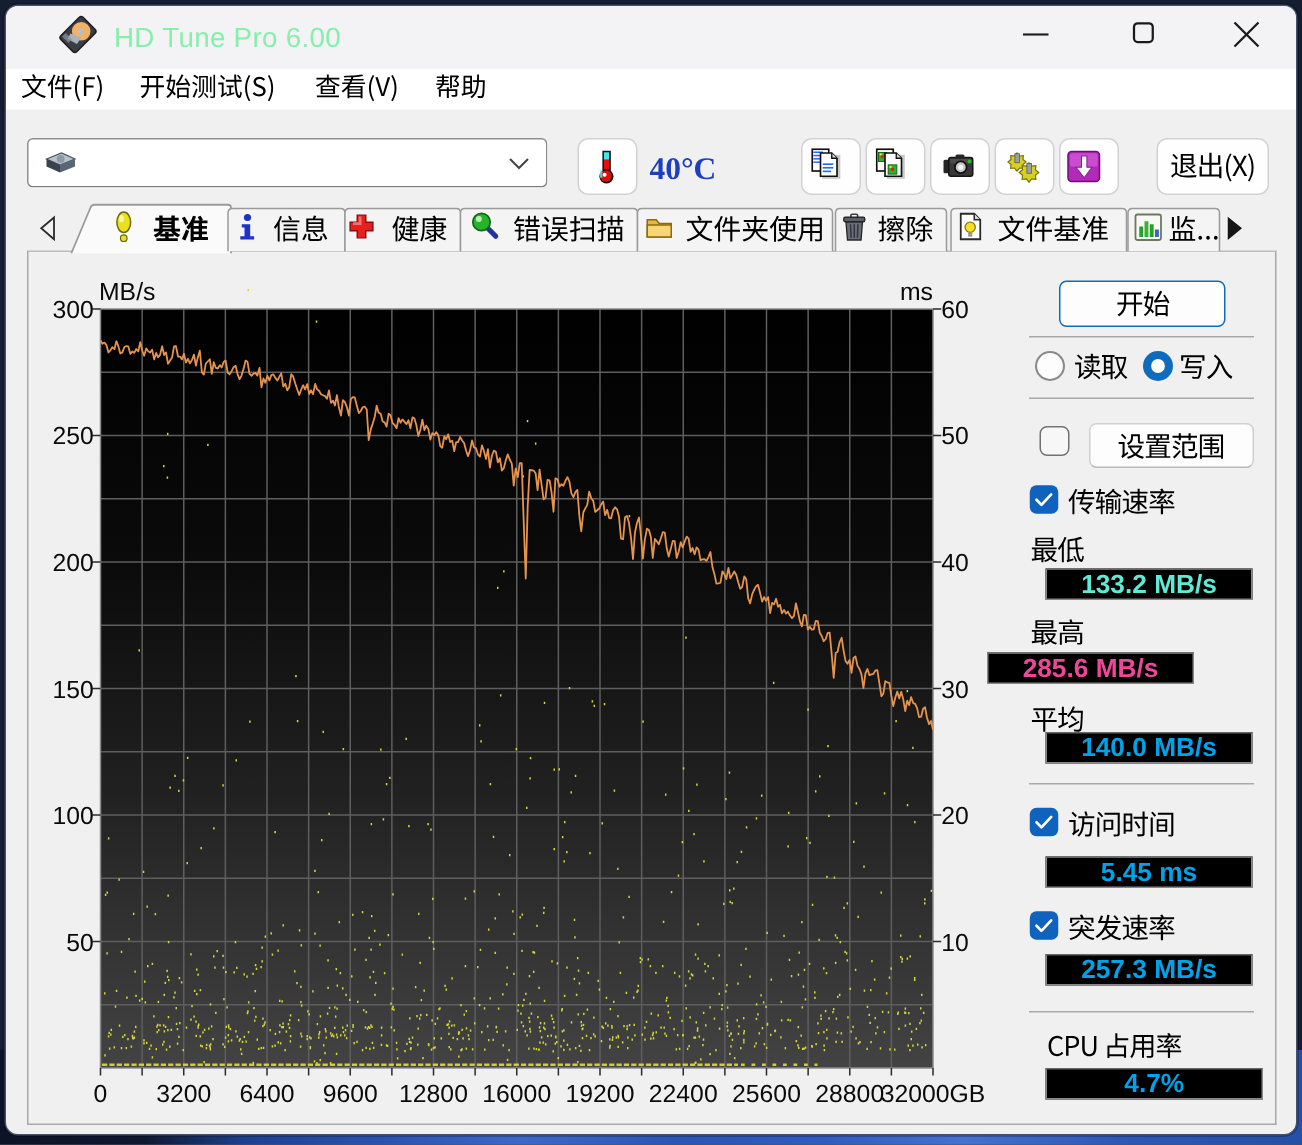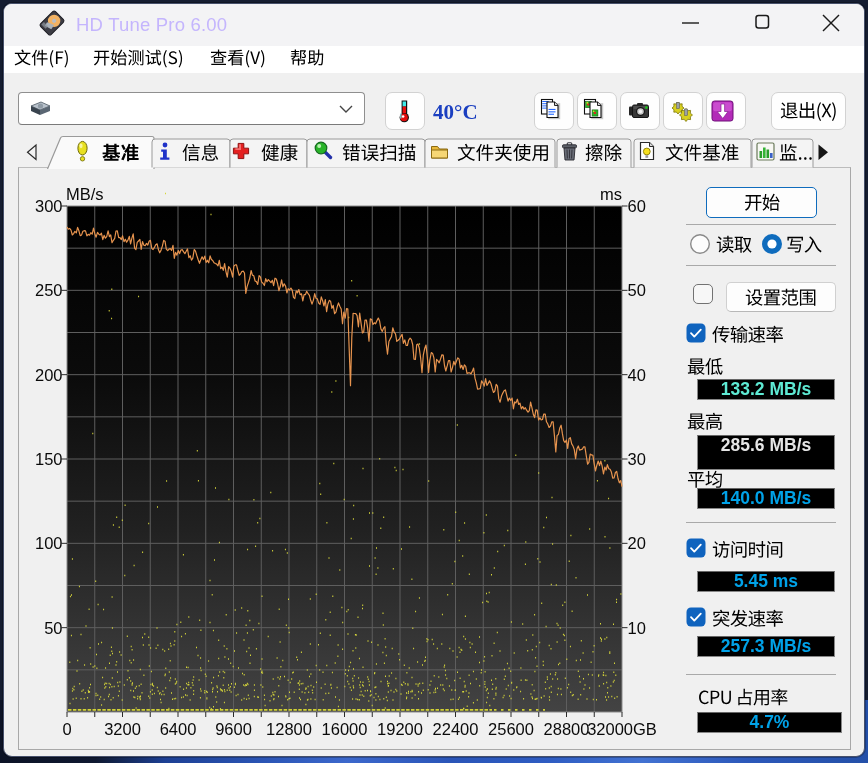--- a/index.html
+++ b/index.html
@@ -10,21 +10,21 @@
 <div class="abs" style="left:4px;top:46px;width:860px;height:27px;background:#ffffff"></div>
 <svg class="abs" style="left:38px;top:9px" width="28" height="28" viewBox="0 0 28 28">
 <g transform="rotate(45 14 14)">
 <rect x="6.5" y="3.5" width="15" height="21" rx="2" fill="#3c3c44" stroke="#1c1c22" stroke-width="1"></rect>
 <circle cx="14" cy="11" r="6.2" fill="#f2b263"></circle>
 <circle cx="14" cy="11" r="2.1" fill="#b9bdc4"></circle>
 <path d="M10 17 L17 14 L18 19 L11 21 Z" fill="#aab2ba"></path>
 <rect x="7.5" y="19" width="6" height="3.5" fill="#8f969e" opacity="0.7"></rect>
 </g>
   </svg>
-<div class="abs" style="left:76px;top:13.5px;font-size:18.5px;color:#c4b5fd;letter-spacing:0.2px">HD Tune Pro 6.00</div>
+<div class="abs" style="left:76px;top:13.5px;font-size:18.5px;color:#86efac;letter-spacing:0.2px">HD Tune Pro 6.00</div>
 <svg class="abs" style="left:670px;top:8px" width="180" height="30" viewBox="0 0 180 30">
 <line x1="12" y1="15" x2="29" y2="15" stroke="#1a1a1a" stroke-width="1.4"></line>
 <rect x="86" y="7.5" width="12.5" height="12.5" rx="2.5" fill="none" stroke="#1a1a1a" stroke-width="1.5"></rect>
 <line x1="153" y1="7" x2="169" y2="23" stroke="#1a1a1a" stroke-width="1.5"></line>
 <line x1="169" y1="7" x2="153" y2="23" stroke="#1a1a1a" stroke-width="1.5"></line>
 </svg>
 <svg style="position:absolute;left:14.0px;top:46.4px;overflow:visible" width="56" height="23">
     <path transform="translate(0,18.06) scale(0.017200,-0.017200)" d="M423 823C453 774 485 707 497 666L580 693C566 734 531 799 501 847ZM50 664V590H206C265 438 344 307 447 200C337 108 202 40 36 -7C51 -25 75 -60 83 -78C250 -24 389 48 502 146C615 46 751 -28 915 -73C928 -52 950 -20 967 -4C807 36 671 107 560 201C661 304 738 432 796 590H954V664ZM504 253C410 348 336 462 284 590H711C661 455 592 344 504 253Z M1317 341V268H1604V-80H1679V268H1953V341H1679V562H1909V635H1679V828H1604V635H1470C1483 680 1494 728 1504 775L1432 790C1409 659 1367 530 1309 447C1327 438 1359 420 1373 409C1400 451 1425 504 1446 562H1604V341ZM1268 836C1214 685 1126 535 1032 437C1045 420 1067 381 1075 363C1107 397 1137 437 1167 480V-78H1239V597C1277 667 1311 741 1339 815Z M2239 -196 2295 -171C2209 -29 2168 141 2168 311C2168 480 2209 649 2295 792L2239 818C2147 668 2092 507 2092 311C2092 114 2147 -47 2239 -196Z M2439 0H2531V329H2811V407H2531V655H2861V733H2439Z M2989 -196C3081 -47 3136 114 3136 311C3136 507 3081 668 2989 818L2932 792C3018 649 3061 480 3061 311C3061 141 3018 -29 2932 -171Z" fill="#000000"></path>
   </svg>
 <svg style="position:absolute;left:92.5px;top:46.4px;overflow:visible" width="91" height="23">
@@ -387,16 +387,16 @@
 <rect x="0.5" y="0.5" width="19" height="19" rx="4.5" fill="#0f63be"></rect>
 <path d="M5 10.2 L8.3 13.6 L14.8 6.6" fill="none" stroke="#ffffff" stroke-width="1.8" stroke-linecap="round" stroke-linejoin="round"></path>
 </svg>
 <svg style="position:absolute;left:712.0px;top:605.7px;overflow:visible" width="71" height="25">
     <path transform="translate(0,19.32) scale(0.018400,-0.018400)" d="M370 637C299 566 197 503 108 466L156 410C251 453 354 527 431 605ZM570 584C659 536 771 464 826 416L874 470C816 517 702 585 616 631ZM588 433C631 399 682 352 706 320H520C531 367 537 417 542 469H465C460 417 454 367 443 320H56V250H422C375 130 278 37 55 -13C70 -28 89 -59 96 -77C338 -19 444 90 496 231C572 64 706 -35 913 -77C923 -56 943 -26 959 -9C761 21 627 109 559 250H945V320H709L764 353C739 385 687 431 643 463ZM77 736V544H153V668H844V550H921V736H565C550 770 528 814 508 847L429 829C446 801 462 767 475 736Z M1641 790C1684 744 1741 680 1769 642L1828 683C1800 719 1742 781 1699 826ZM1112 523C1122 534 1156 540 1219 540H1359C1293 332 1182 168 998 57C1017 44 1044 15 1054 -1C1184 79 1279 181 1349 305C1389 230 1439 165 1499 110C1413 49 1312 7 1208 -18C1222 -34 1240 -62 1248 -82C1360 -51 1466 -5 1557 61C1648 -6 1757 -54 1885 -83C1896 -62 1916 -32 1932 -16C1810 7 1704 50 1616 108C1703 185 1771 285 1812 413L1761 437L1747 433H1409C1422 467 1435 503 1445 540H1898L1899 612H1465C1481 681 1494 753 1505 830L1421 844C1411 762 1397 685 1379 612H1197C1225 665 1253 732 1271 797L1191 812C1174 735 1135 654 1124 634C1112 612 1101 597 1087 594C1096 576 1108 539 1112 523ZM1556 154C1488 212 1434 281 1395 361H1710C1674 279 1620 211 1556 154Z M2004 760C2060 708 2128 634 2159 587L2219 632C2186 679 2117 750 2061 799ZM2202 483H1984V413H2130V100C2084 84 2031 42 1978 -9L2025 -72C2078 -10 2130 43 2167 43C2190 43 2221 14 2263 -11C2333 -50 2418 -61 2536 -61C2631 -61 2805 -55 2877 -50C2878 -29 2890 5 2898 24C2801 14 2653 7 2538 7C2430 7 2344 13 2280 50C2245 69 2222 87 2202 97ZM2364 528H2523V400H2364ZM2596 528H2763V400H2596ZM2523 839V736H2254V671H2523V588H2294V340H2490C2432 255 2334 174 2242 135C2258 121 2280 96 2291 78C2373 121 2461 198 2523 283V49H2596V281C2680 220 2769 147 2816 95L2864 145C2811 201 2709 279 2620 340H2835V588H2596V671H2881V736H2596V839Z M3733 643C3698 603 3636 548 3591 515L3646 478C3692 510 3750 558 3796 605ZM2960 337 2998 277C3064 309 3146 353 3223 394L3208 451C3117 407 3022 363 2960 337ZM2989 599C3043 565 3109 515 3140 481L3194 527C3160 561 3094 609 3040 640ZM3581 408C3650 366 3736 306 3778 266L3834 311C3790 351 3701 410 3634 448ZM2955 202V132H3364V-80H3444V132H3854V202H3444V284H3364V202ZM3339 828C3354 805 3372 776 3385 750H2975V681H3342C3312 633 3278 592 3265 579C3250 561 3235 550 3221 547C3228 530 3238 498 3242 483C3257 489 3279 494 3394 503C3346 454 3303 415 3283 399C3249 371 3223 352 3201 349C3209 330 3219 297 3222 284C3243 293 3278 298 3540 324C3552 304 3562 286 3568 270L3628 297C3607 343 3556 415 3511 466L3455 443C3472 424 3489 401 3504 379L3327 364C3415 434 3503 522 3583 615L3522 650C3501 622 3477 594 3454 567L3325 560C3358 595 3391 637 3420 681H3845V750H3473C3459 779 3435 818 3412 847Z" fill="#000000"></path>
   </svg>
 <svg style="position:absolute;left:698.0px;top:685.1px;overflow:visible" width="90" height="24">
     <path transform="translate(0,18.90) scale(0.018000,-0.018000)" d="M377 -13C472 -13 544 25 602 92L551 151C504 99 451 68 381 68C241 68 153 184 153 369C153 552 246 665 384 665C447 665 495 637 534 596L584 656C542 703 472 746 383 746C197 746 58 603 58 366C58 128 194 -13 377 -13Z M706 0H798V292H919C1080 292 1189 363 1189 518C1189 678 1079 733 915 733H706ZM798 367V658H903C1032 658 1097 625 1097 518C1097 413 1036 367 907 367Z M1566 -13C1715 -13 1829 67 1829 302V733H1740V300C1740 124 1663 68 1566 68C1470 68 1395 124 1395 300V733H1303V302C1303 67 1416 -13 1566 -13Z M2239 382V-79H2312V-16H2852V-74H2928V382H2606V582H3010V652H2606V840H2530V382ZM2312 55V311H2852V55Z M3204 770V407C3204 266 3194 89 3083 -36C3100 -45 3130 -70 3141 -85C3218 0 3252 115 3267 227H3518V-71H3594V227H3864V22C3864 4 3857 -2 3837 -3C3818 -4 3750 -5 3680 -2C3690 -22 3702 -55 3706 -74C3800 -75 3858 -74 3892 -62C3926 -50 3938 -27 3938 22V770ZM3278 698H3518V537H3278ZM3864 698V537H3594V698ZM3278 466H3518V298H3274C3277 336 3278 373 3278 407ZM3864 466V298H3594V466Z M4847 643C4812 603 4750 548 4705 515L4760 478C4806 510 4864 558 4910 605ZM4074 337 4112 277C4178 309 4260 353 4337 394L4322 451C4231 407 4136 363 4074 337ZM4103 599C4157 565 4223 515 4254 481L4308 527C4274 561 4208 609 4154 640ZM4695 408C4764 366 4850 306 4892 266L4948 311C4904 351 4815 410 4748 448ZM4069 202V132H4478V-80H4558V132H4968V202H4558V284H4478V202ZM4453 828C4468 805 4486 776 4499 750H4089V681H4456C4426 633 4392 592 4379 579C4364 561 4349 550 4335 547C4342 530 4352 498 4356 483C4371 489 4393 494 4508 503C4460 454 4417 415 4397 399C4363 371 4337 352 4315 349C4323 330 4333 297 4336 284C4357 293 4392 298 4654 324C4666 304 4676 286 4682 270L4742 297C4721 343 4670 415 4625 466L4569 443C4586 424 4603 401 4618 379L4441 364C4529 434 4617 522 4697 615L4636 650C4615 622 4591 594 4568 567L4439 560C4472 595 4505 637 4534 681H4959V750H4587C4573 779 4549 818 4526 847Z" fill="#000000"></path>
   </svg>
 <div class="abs" style="left:697px;top:379px;width:138px;height:21px;background:#000;border:1px solid #888;border-top-color:#666;line-height:19px;text-align:center;font-size:17.5px;font-weight:bold;color:#5eead4">133.2 MB/s</div>
-<div class="abs" style="left:697px;top:435px;width:138px;height:35px;background:#000;border:1px solid #888;border-top-color:#666;line-height:19px;text-align:center;font-size:17.5px;font-weight:bold;color:#e5e5e5">285.6 MB/s</div>
+<div class="abs" style="left:658px;top:435px;width:138px;height:21px;background:#000;border:1px solid #888;border-top-color:#666;line-height:19px;text-align:center;font-size:17.5px;font-weight:bold;color:#ec4899">285.6 MB/s</div>
 <div class="abs" style="left:697px;top:488px;width:138px;height:21px;background:#000;border:1px solid #888;border-top-color:#666;line-height:19px;text-align:center;font-size:17.5px;font-weight:bold;color:#00a2e8">140.0 MB/s</div>
 <div class="abs" style="left:697px;top:571px;width:138px;height:21px;background:#000000;border:1px solid #888;border-top-color:#666;line-height:19px;text-align:center;font-size:17.5px;font-weight:bold;color:#00a2e8">5.45 ms</div>
 <div class="abs" style="left:697px;top:636px;width:138px;height:21px;background:#000;border:1px solid #888;border-top-color:#666;line-height:19px;text-align:center;font-size:17.5px;font-weight:bold;color:#00a2e8">257.3 MB/s</div>
 <div class="abs" style="left:697px;top:712px;width:145px;height:21px;background:#000;border:1px solid #888;border-top-color:#666;line-height:19px;text-align:center;font-size:17.5px;font-weight:bold;color:#00a2e8">4.7%</div>
 </body></html>

